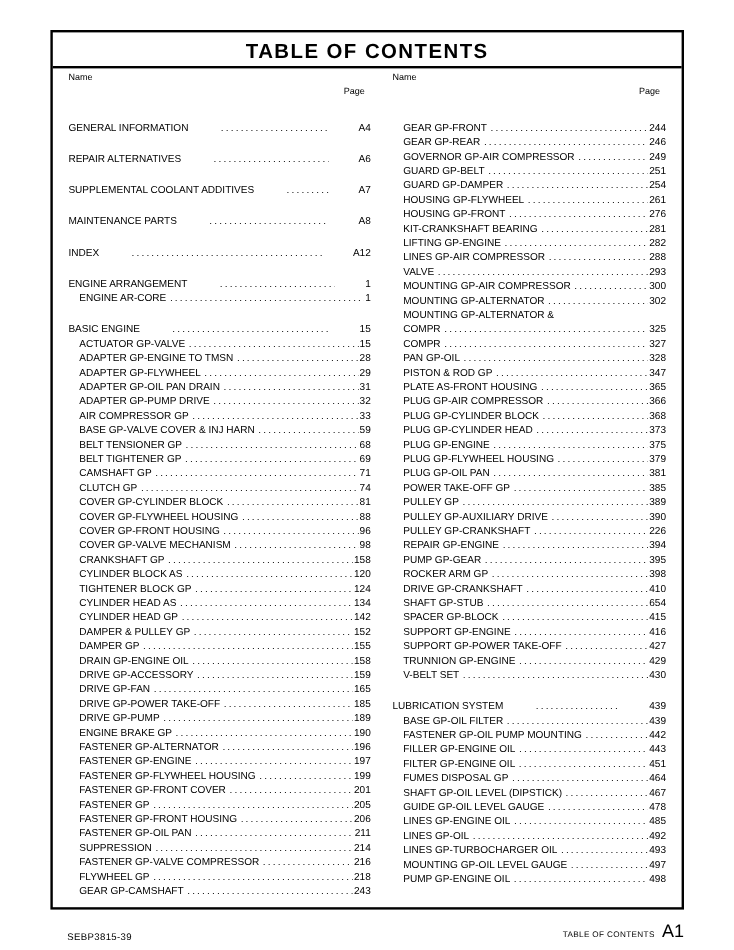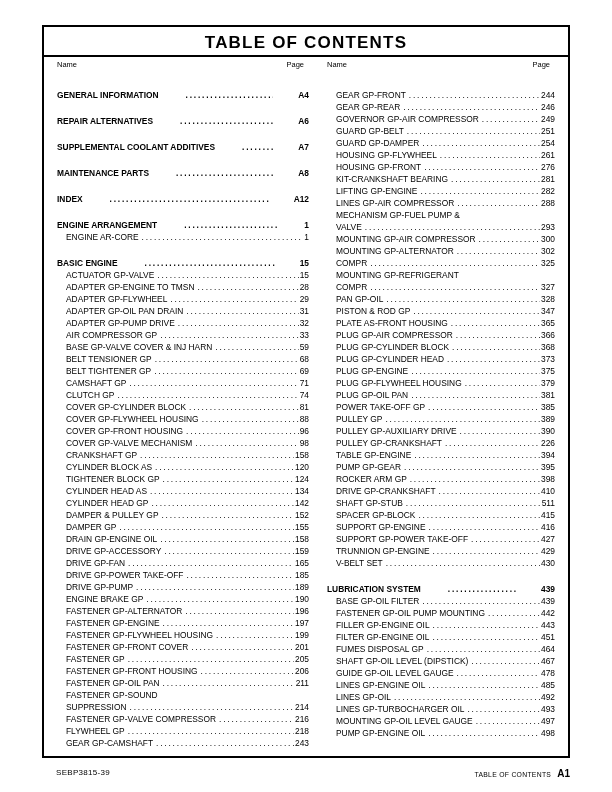--- a/index.html
+++ b/index.html
@@ -38,52 +38,52 @@
   }
   .col-0 { width: 252px; margin-right: 18px; }
   .col-1 { width: 228px; }
   .col-head {
     display: flex;
     justify-content: space-between;
     font-size: 7.5px;
     line-height: 10px;
     margin-bottom: 19px;
   }
-  .col-head .ph { padding-right: 5px; }
+  .col-head .ph { padding-right: 5px; margin-top: 11px; }
   .row {
     display: flex;
     align-items: baseline;
     height: 12px;
     line-height: 12px;
     font-size: 8.4px;
   }
-  .row.bold { font-weight: bold; gap: 24px; }
+  .row.bold { font-weight: normal; gap: 24px; }
   .row.ind { padding-left: 9px; }
   .lab { white-space: nowrap; }
   .leader {
     flex: 1 1 auto;
     min-width: 6px;
     overflow: hidden;
     white-space: nowrap;
     letter-spacing: 1.8px;
     margin-left: 3px;
     margin-right: 1px;
   }
   .pg { white-space: nowrap; }
   .gap { height: 14px; }
   .footer {
     position: absolute;
     left: 42px; right: 42px; top: 768px;
     display: flex;
     justify-content: space-between;
-    align-items: flex-start;
+    align-items: flex-end;
   }
   .footer-left { font-size: 8px; padding-left: 14px; letter-spacing: 0.3px; }
   .footer-right { font-size: 6.8px; letter-spacing: 0.3px; }
-  .footer-right .fpg { font-size: 10px; font-weight: bold; margin-left: 6px; letter-spacing: 0; }
+  .footer-right .fpg { font-size: 15px; font-weight: normal; margin-left: 6px; letter-spacing: 0; }
 </style>
 </head>
 <body>
 
 <div class="frame">
   <div class="title">TABLE OF CONTENTS</div>
   <div class="title-rule"></div>
   <div class="cols">
     <div class="col-0">
       <div class="col-head">
@@ -306,23 +306,20 @@
             <span class="lab">FASTENER GP-FRONT HOUSING</span>
             <span class="leader">........................................................................................................................................................................................................</span>
             <span class="pg">206</span>
           </div>
           <div class="row ind">
             <span class="lab">FASTENER GP-OIL PAN</span>
             <span class="leader">........................................................................................................................................................................................................</span>
             <span class="pg">211</span>
           </div>
           <div class="row ind">
-            <span class="lab">FASTENER GP-SOUND</span>
-          </div>
-          <div class="row ind">
             <span class="lab">SUPPRESSION</span>
             <span class="leader">........................................................................................................................................................................................................</span>
             <span class="pg">214</span>
           </div>
           <div class="row ind">
             <span class="lab">FASTENER GP-VALVE COMPRESSOR</span>
             <span class="leader">........................................................................................................................................................................................................</span>
             <span class="pg">216</span>
           </div>
           <div class="row ind">
@@ -387,46 +384,43 @@
             <span class="lab">LIFTING GP-ENGINE</span>
             <span class="leader">........................................................................................................................................................................................................</span>
             <span class="pg">282</span>
           </div>
           <div class="row ind">
             <span class="lab">LINES GP-AIR COMPRESSOR</span>
             <span class="leader">........................................................................................................................................................................................................</span>
             <span class="pg">288</span>
           </div>
           <div class="row ind">
-            <span class="lab">MECHANISM GP-FUEL PUMP &amp;</span>
-          </div>
-          <div class="row ind">
             <span class="lab">VALVE</span>
             <span class="leader">........................................................................................................................................................................................................</span>
             <span class="pg">293</span>
           </div>
           <div class="row ind">
             <span class="lab">MOUNTING GP-AIR COMPRESSOR</span>
             <span class="leader">........................................................................................................................................................................................................</span>
             <span class="pg">300</span>
           </div>
           <div class="row ind">
             <span class="lab">MOUNTING GP-ALTERNATOR</span>
             <span class="leader">........................................................................................................................................................................................................</span>
             <span class="pg">302</span>
           </div>
           <div class="row ind">
+            <span class="lab">MOUNTING GP-ALTERNATOR &amp;</span>
+          </div>
+          <div class="row ind">
             <span class="lab">COMPR</span>
             <span class="leader">........................................................................................................................................................................................................</span>
             <span class="pg">325</span>
           </div>
           <div class="row ind">
-            <span class="lab">MOUNTING GP-REFRIGERANT</span>
-          </div>
-          <div class="row ind">
             <span class="lab">COMPR</span>
             <span class="leader">........................................................................................................................................................................................................</span>
             <span class="pg">327</span>
           </div>
           <div class="row ind">
             <span class="lab">PAN GP-OIL</span>
             <span class="leader">........................................................................................................................................................................................................</span>
             <span class="pg">328</span>
           </div>
           <div class="row ind">
@@ -483,21 +477,21 @@
             <span class="lab">PULLEY GP-AUXILIARY DRIVE</span>
             <span class="leader">........................................................................................................................................................................................................</span>
             <span class="pg">390</span>
           </div>
           <div class="row ind">
             <span class="lab">PULLEY GP-CRANKSHAFT</span>
             <span class="leader">........................................................................................................................................................................................................</span>
             <span class="pg">226</span>
           </div>
           <div class="row ind">
-            <span class="lab">TABLE GP-ENGINE</span>
+            <span class="lab">REPAIR GP-ENGINE</span>
             <span class="leader">........................................................................................................................................................................................................</span>
             <span class="pg">394</span>
           </div>
           <div class="row ind">
             <span class="lab">PUMP GP-GEAR</span>
             <span class="leader">........................................................................................................................................................................................................</span>
             <span class="pg">395</span>
           </div>
           <div class="row ind">
             <span class="lab">ROCKER ARM GP</span>
@@ -505,21 +499,21 @@
             <span class="pg">398</span>
           </div>
           <div class="row ind">
             <span class="lab">DRIVE GP-CRANKSHAFT</span>
             <span class="leader">........................................................................................................................................................................................................</span>
             <span class="pg">410</span>
           </div>
           <div class="row ind">
             <span class="lab">SHAFT GP-STUB</span>
             <span class="leader">........................................................................................................................................................................................................</span>
-            <span class="pg">511</span>
+            <span class="pg">654</span>
           </div>
           <div class="row ind">
             <span class="lab">SPACER GP-BLOCK</span>
             <span class="leader">........................................................................................................................................................................................................</span>
             <span class="pg">415</span>
           </div>
           <div class="row ind">
             <span class="lab">SUPPORT GP-ENGINE</span>
             <span class="leader">........................................................................................................................................................................................................</span>
             <span class="pg">416</span>

